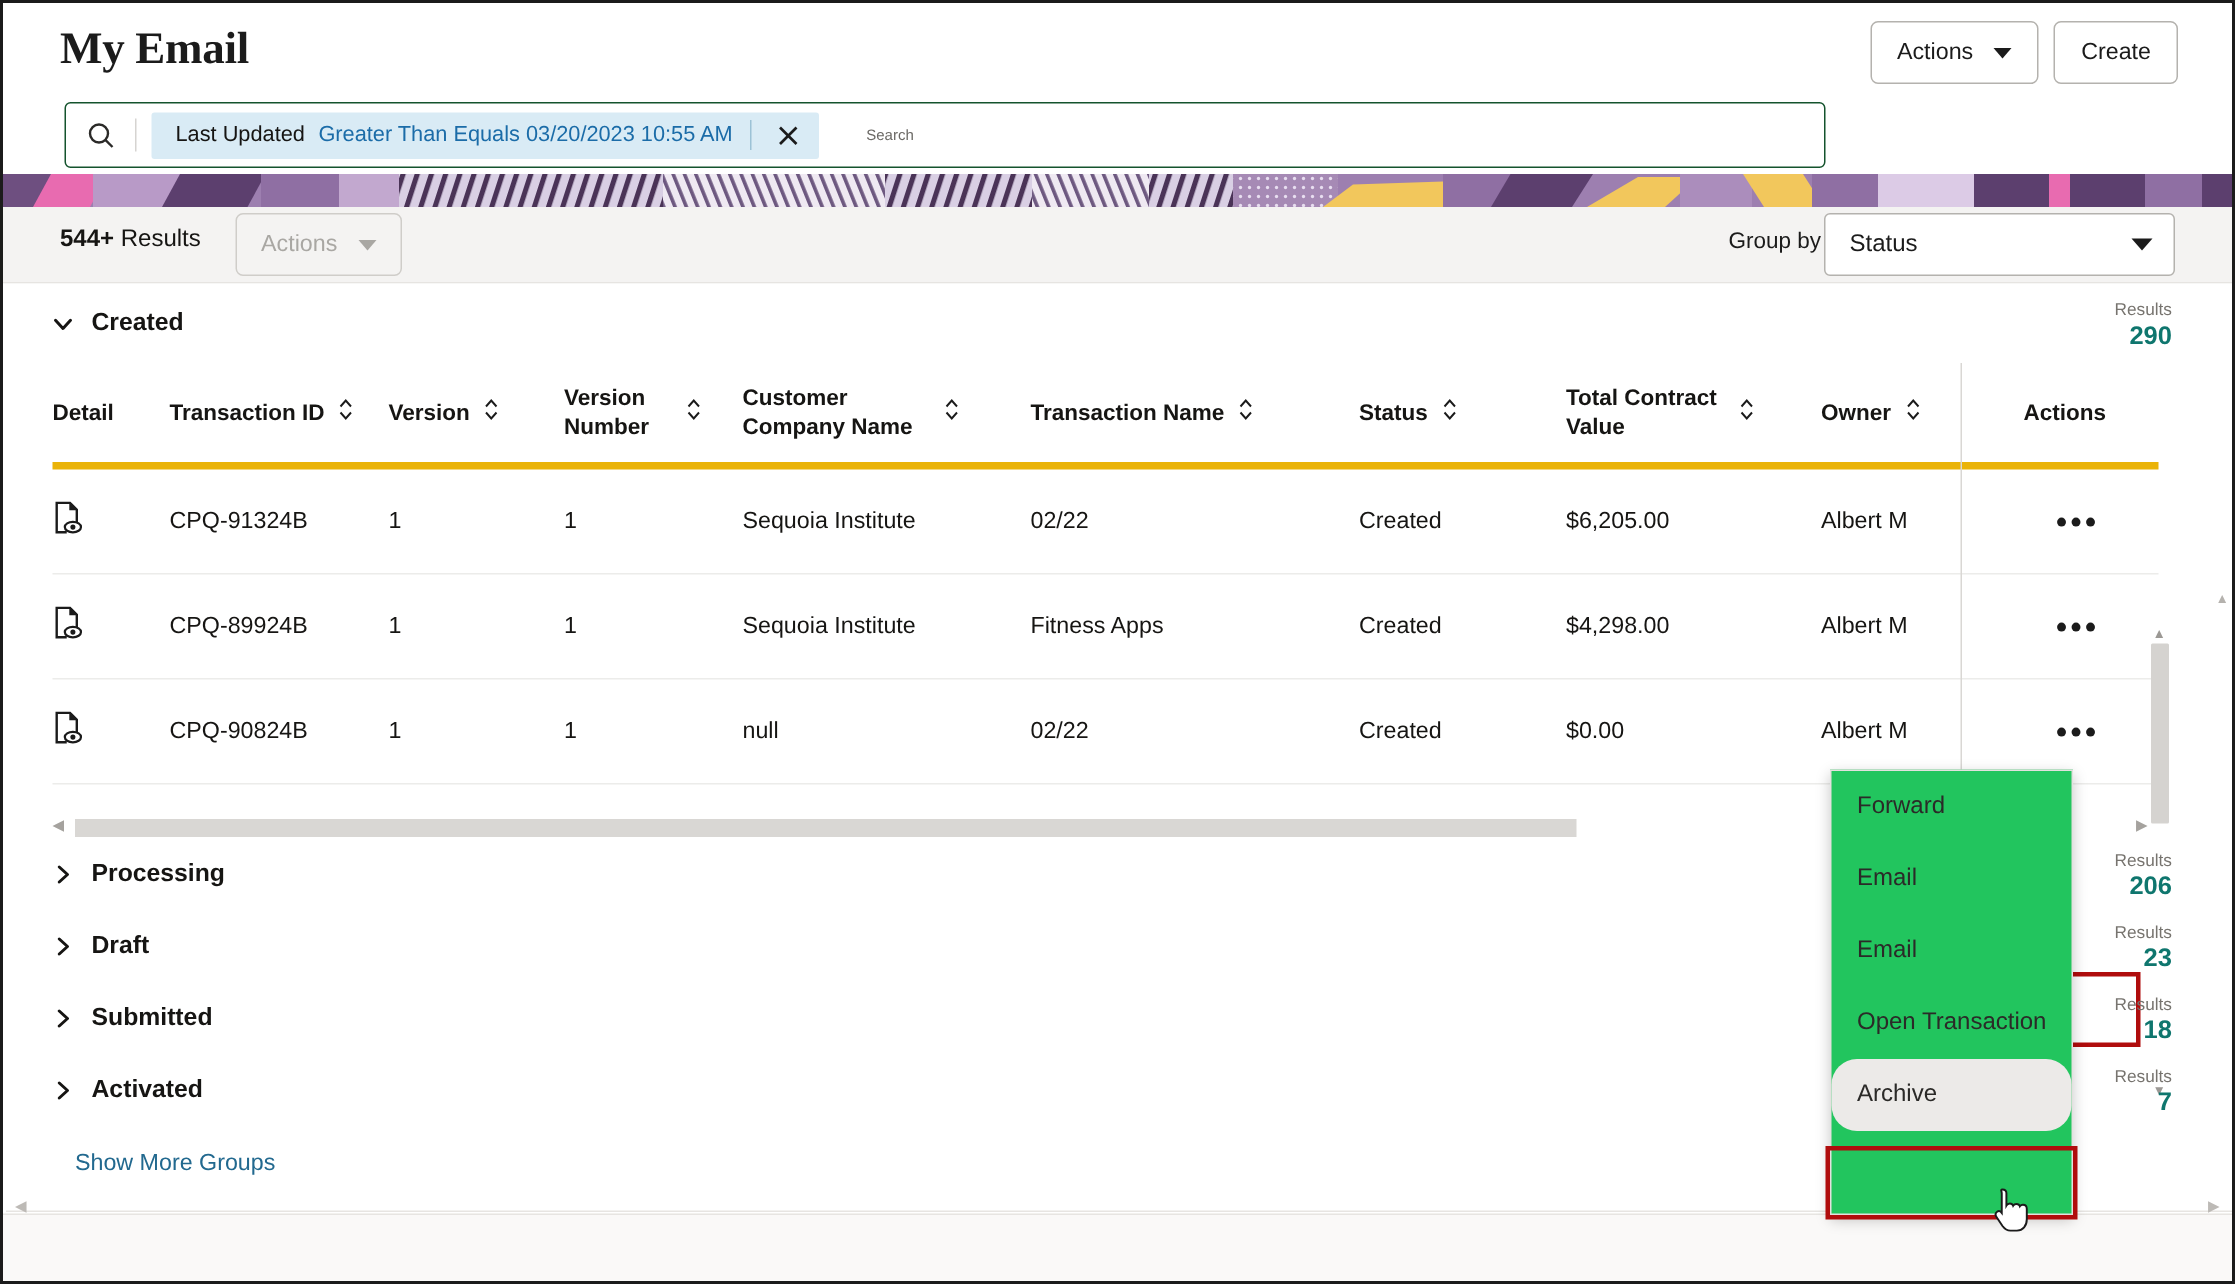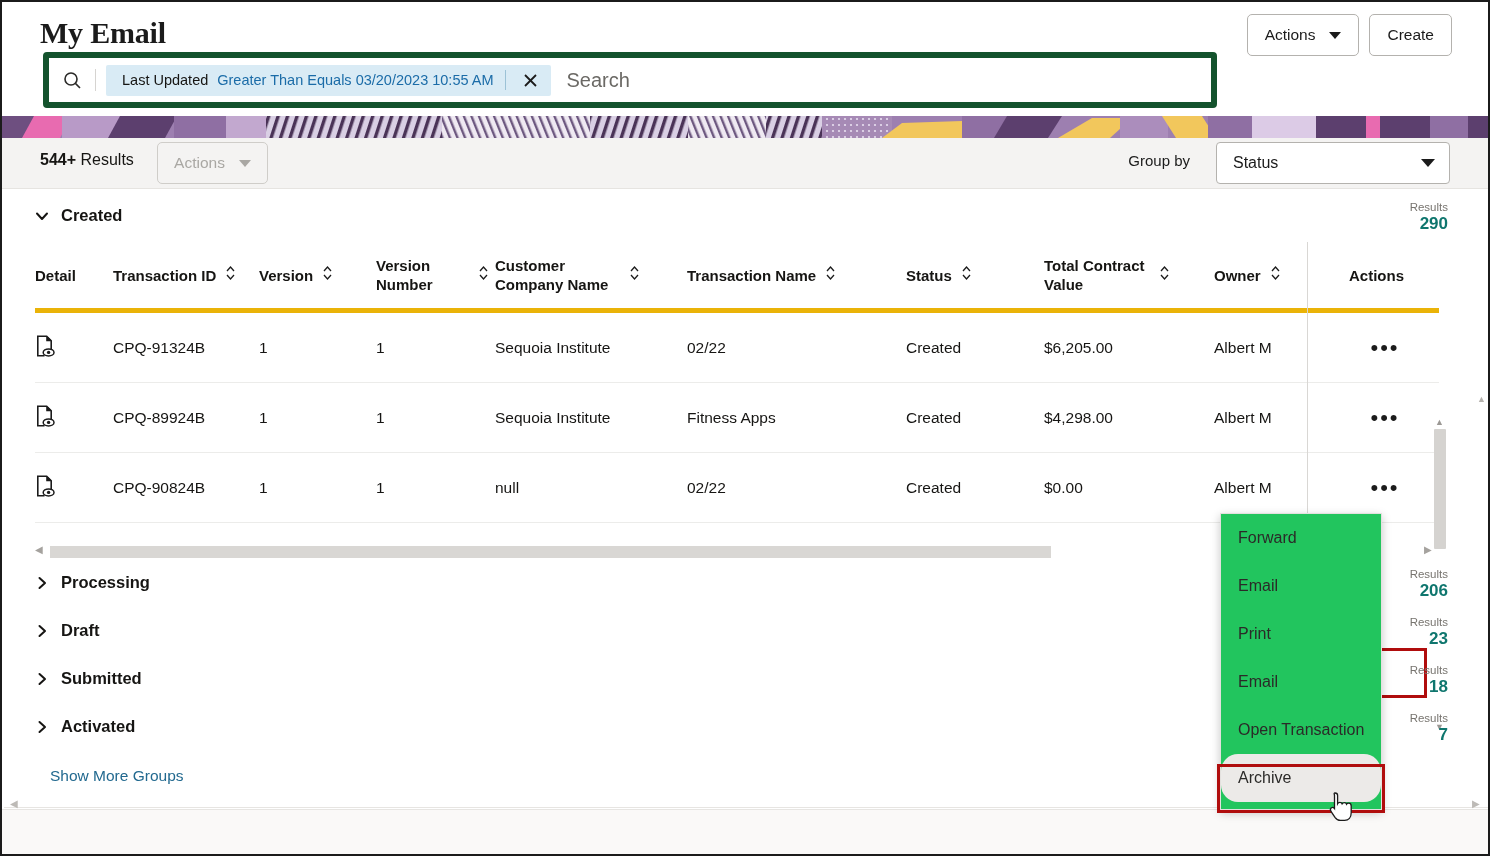--- a/index.html
+++ b/index.html
@@ -39,43 +39,43 @@
     font-size:15.5px;color:#1b1b1b;
     cursor:pointer;
   }
   .btn .caret{
     width:0;height:0;border-left:6px solid transparent;border-right:6px solid transparent;
     border-top:7px solid #1b1b1b;display:block;
   }
 
   
   .searchbar{
-    position:absolute;left:41px;top:50px;width:1174px;height:56px;
+    position:absolute;left:41px;top:66px;width:1174px;height:44px;
     box-sizing:border-box;
-    border:6px solid #14532d;border-radius:4px;background:#ffffff;
+    border:1px solid #14532d;border-radius:4px;background:#ffffff;
     display:flex;align-items:center;
   }
   .search-ico{width:46px;display:flex;align-items:center;justify-content:center;}
   .search-div{width:1px;height:22px;background:#d6d4d1;}
   .chip{
     margin-left:10px;height:31px;background:#d9ebf5;
     display:flex;align-items:center;padding:0 4px 0 16px;gap:9px;
     border-radius:2px;
   }
   .chip-label{font-size:14.5px;color:#161513;}
   .chip-val{font-size:14.5px;color:#1b6ca8;}
   .chip-sep{width:1px;height:20px;background:#9cc2d6;margin-left:2px;}
   .chip-x{
     width:32px;height:31px;display:flex;align-items:center;justify-content:center;
     cursor:pointer;
   }
   .search-input{
     border:none;outline:none;background:transparent;
-    font-family:"Liberation Sans", sans-serif;font-size:20px;color:#5b5955;
-    margin-left:14px;flex:1;height:30px;
+    font-family:"Liberation Sans", sans-serif;font-size:10px;color:#5b5955;
+    margin-left:30px;flex:1;height:30px;
   }
   .search-input::placeholder{color:#6b6965;opacity:1;}
 
   
   .banner{
     position:absolute;left:0;top:114px;width:1486px;height:22px;
     overflow:hidden;
   }
 
   
@@ -91,21 +91,21 @@
     position:absolute;left:155px;top:4px;height:42px;width:111px;
     box-sizing:border-box;
     border:1px solid #cfcdc9;border-radius:5px;background:#f4f3f2;
     display:flex;align-items:center;justify-content:center;gap:14px;
     font-size:15.5px;color:#a9a7a3;
   }
   .btn-actions-dis .caret{
     width:0;height:0;border-left:6px solid transparent;border-right:6px solid transparent;
     border-top:7px solid #a9a7a3;display:block;
   }
-  .groupby-lbl{position:absolute;right:298px;top:14px;font-size:15px;color:#1b1b1b;}
+  .groupby-lbl{position:absolute;right:274px;top:14px;font-size:15px;color:#1b1b1b;}
   .groupby{
     position:absolute;right:38px;top:4px;width:234px;height:42px;
     box-sizing:border-box;
     border:1px solid #b4b2ae;border-radius:4px;background:#ffffff;
     display:flex;align-items:center;justify-content:space-between;
     padding:0 14px 0 16px;font-size:16px;color:#1b1b1b;cursor:pointer;
   }
   .groupby .caret{
     width:0;height:0;border-left:7px solid transparent;border-right:7px solid transparent;
     border-top:8px solid #1b1b1b;display:block;
@@ -146,21 +146,21 @@
     display:flex;height:69px;align-items:center;
     border-bottom:1px solid #ececea;
     font-size:15.5px;color:#161513;
   }
   .trow.last{border-bottom:1px solid #ececea;}
   .td{box-sizing:border-box;padding-right:6px;}
 
   .c-detail{width:78px;}
   .c-tid{width:146px;}
   .c-ver{width:117px;}
-  .c-vnum{width:119px;justify-content:space-between;}
+  .c-vnum{width:119px;}
   .c-cust{width:192px;}
   .c-tname{width:219px;}
   .c-status{width:138px;}
   .c-tcv{width:170px;}
   .c-owner{width:123px;}
   .c-actions{width:102px;display:flex;justify-content:center;}
 
   .col-sep{
     position:absolute;left:1305px;top:53px;width:1px;height:290px;background:#d9d7d4;
   }
@@ -567,21 +567,20 @@
       <span class="rl">Results</span>
       <span class="rn">7</span>
     </div>
 
     <div class="showmore">Show More Groups</div>
   </div>
 
   <div class="menu">
     <div class="mi">Forward</div>
     <div class="mi">Email</div>
-    <div class="mi">Print</div>
     <div class="mi">Email</div>
     <div class="mi">Open Transaction</div>
     <div class="mi sel">Archive</div>
   </div>
   <div class="mi-hl"></div>
 
   <span class="cursor-ico">
     <svg width="26" height="32" viewBox="0 0 26 32">
       <path d="M8 2 c1.6 0 2.6 1.1 2.6 2.5 v8.2 c0.5-0.9 1.3-1.4 2.3-1.4 c1.1 0 1.9 0.6 2.2 1.5 c0.5-0.8 1.3-1.2 2.2-1.2 c1.1 0 2 0.6 2.3 1.6 c0.5-0.7 1.2-1 2-1 c1.5 0 2.6 1.1 2.6 2.8 v6.8 c0 4.4-2.6 7.6-6.6 7.6 h-4.3 c-2.4 0-3.7-0.9-5.3-3.1 L4 20.3 c-0.9-1.3-0.7-2.7 0.4-3.5 c0.9-0.6 2-0.5 2.8 0.4 l0.3 0.4 V4.5 C7.5 3.1 6.4 2 8 2 Z" fill="#ffffff" stroke="#1b1b1b" stroke-width="1.3"></path>
     </svg>

